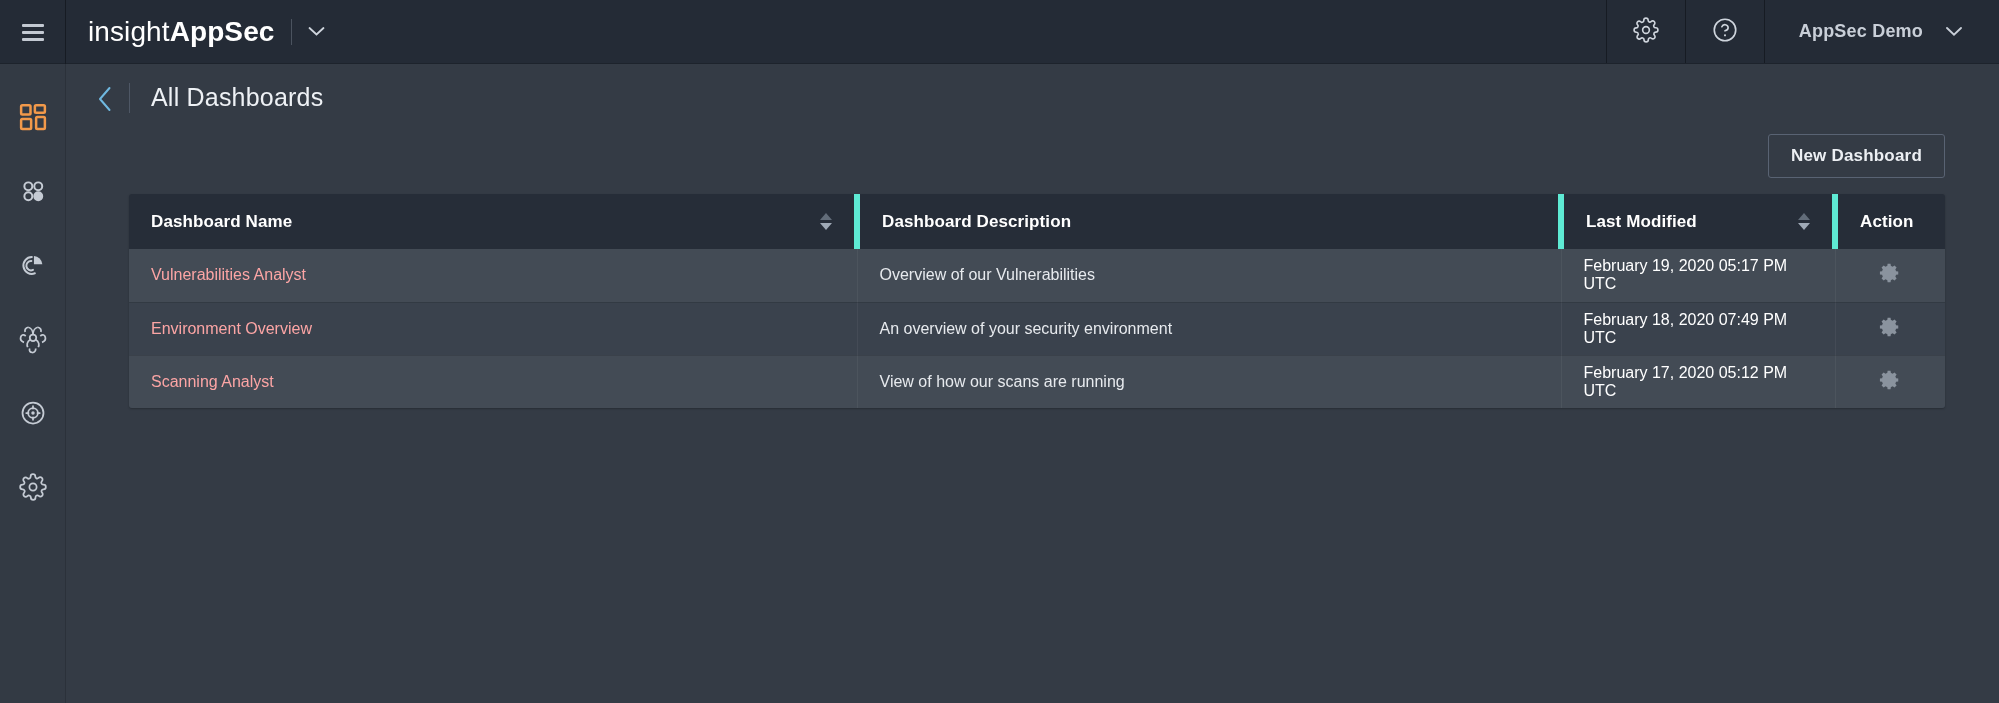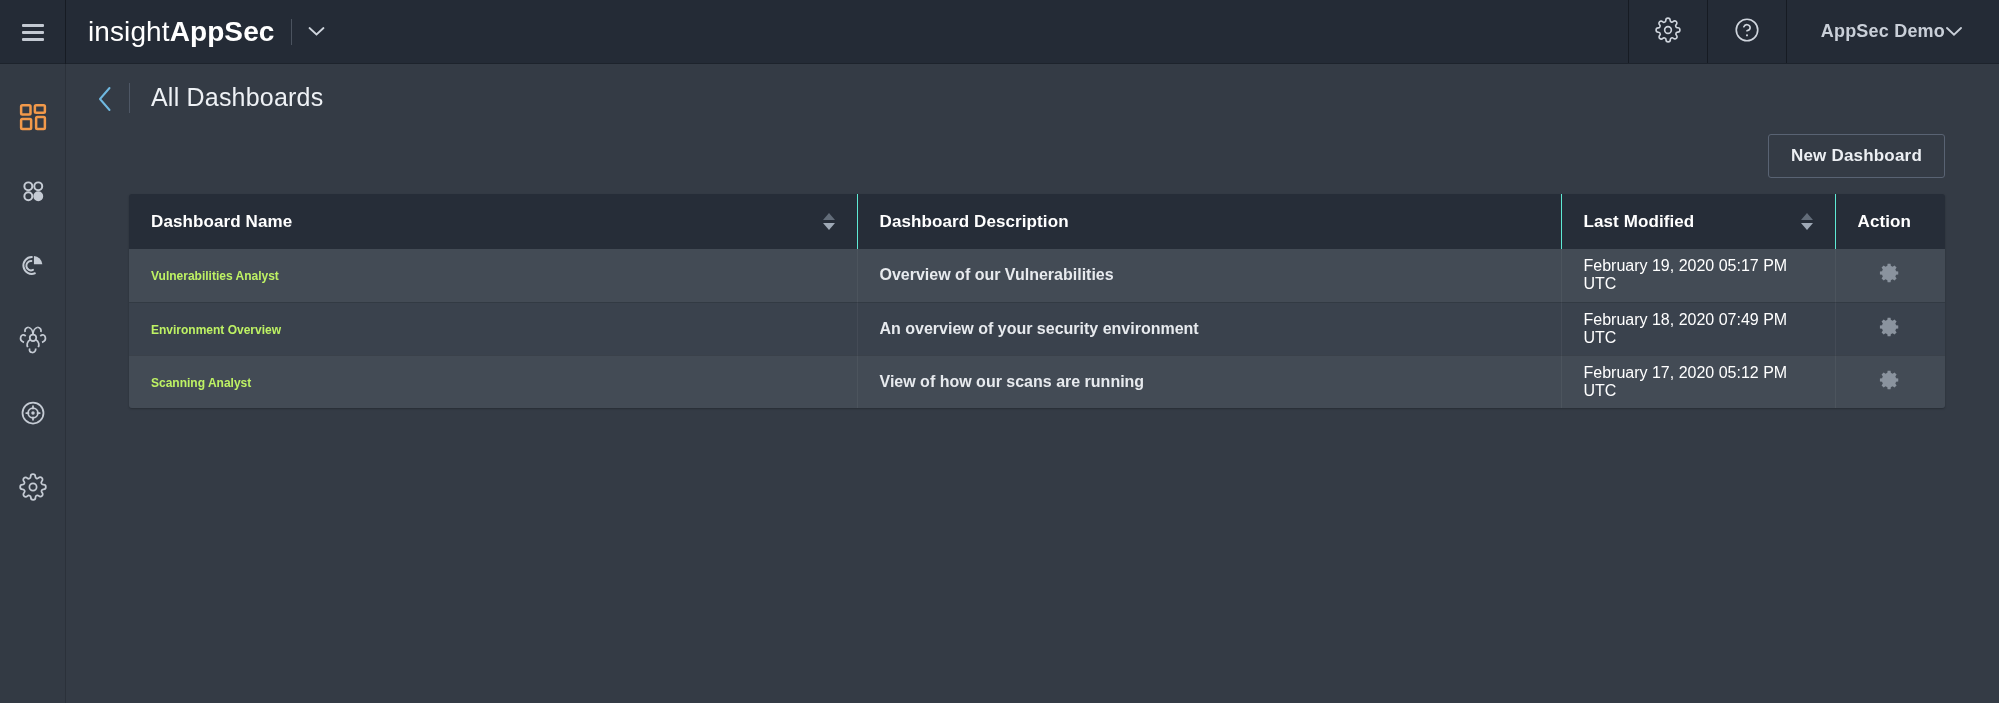--- a/index.html
+++ b/index.html
@@ -42,21 +42,21 @@
 
   .topbar-spacer { flex: 1 1 auto; }
 
   .icon-cell {
     width: 79px;
     display: flex; align-items: center; justify-content: center;
     border-left: 1px solid #161b23;
     cursor: pointer;
   }
   .account-cell {
-    display: flex; align-items: center; 
+    display: flex; align-items: center; gap: 22px;
     padding: 0 36px 0 34px;
     border-left: 1px solid #161b23;
     cursor: pointer;
   }
   .account-name {
     color: #c9cfd8; font-size: 18px; font-weight: 700; letter-spacing: .2px;
     white-space: nowrap;
   }
 
   
@@ -121,21 +121,21 @@
   }
   table { width: 100%; border-collapse: collapse; table-layout: fixed; }
 
   thead th {
     background: #262d38;
     height: 55px;
     color: #ffffff;
     font-size: 17px; font-weight: 700;
     text-align: left;
     padding: 0 22px;
-    border-right: 1px solid #5eead4;
+    border-right: 6px solid #5eead4;
     letter-spacing: .1px;
     vertical-align: middle;
     cursor: pointer;
     position: relative;
   }
   thead th:last-child { border-right: none; cursor: default; }
   .th-inner { display: flex; align-items: center; justify-content: space-between; }
   .sorter { display: inline-flex; flex-direction: column; gap: 3px; margin-left: 10px; }
   .ar-up, .ar-dn {
     width: 0; height: 0;
@@ -153,24 +153,24 @@
     border-right: 1px solid rgba(255,255,255,.05);
     vertical-align: middle;
   }
   tbody td:last-child { border-right: none; }
   tbody tr.odd td  { background: #434b55; }
   tbody tr.even td { background: #3a424d; }
   tbody tr td { border-bottom: 1px solid rgba(0,0,0,.12); }
   tbody tr:last-child td { border-bottom: none; }
 
   .dash-link {
-    color: #bef264; font-size: 12px; font-weight: 700;
+    color: #fca5a5; font-size: 16px; font-weight: 400;
     text-decoration: none; cursor: pointer;
   }
-  .cell-desc { color: #e7eaee; font-weight: 700; }
+  .cell-desc { color: #e7eaee; font-weight: 400; }
   .cell-date { color: #ffffff; font-weight: 400; }
   .cell-action { text-align: center; padding: 0; }
   .gear-btn {
     display: inline-flex; align-items: center; justify-content: center;
     width: 34px; height: 34px; cursor: pointer; background: none; border: none;
   }
 
   .col-name { width: 728px; }
   .col-desc { width: 704px; }
   .col-mod  { width: 274px; }

